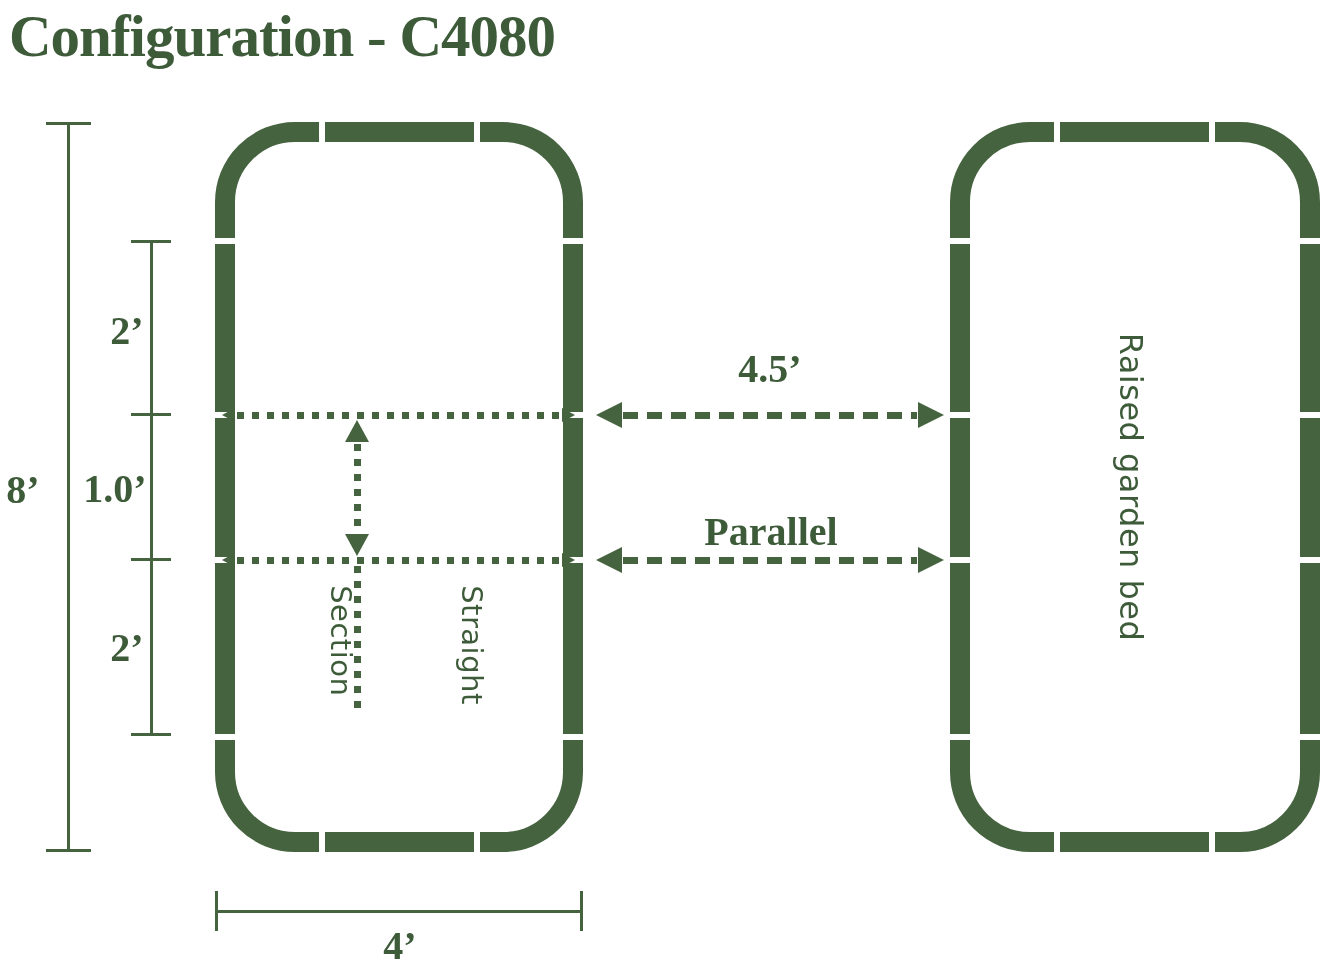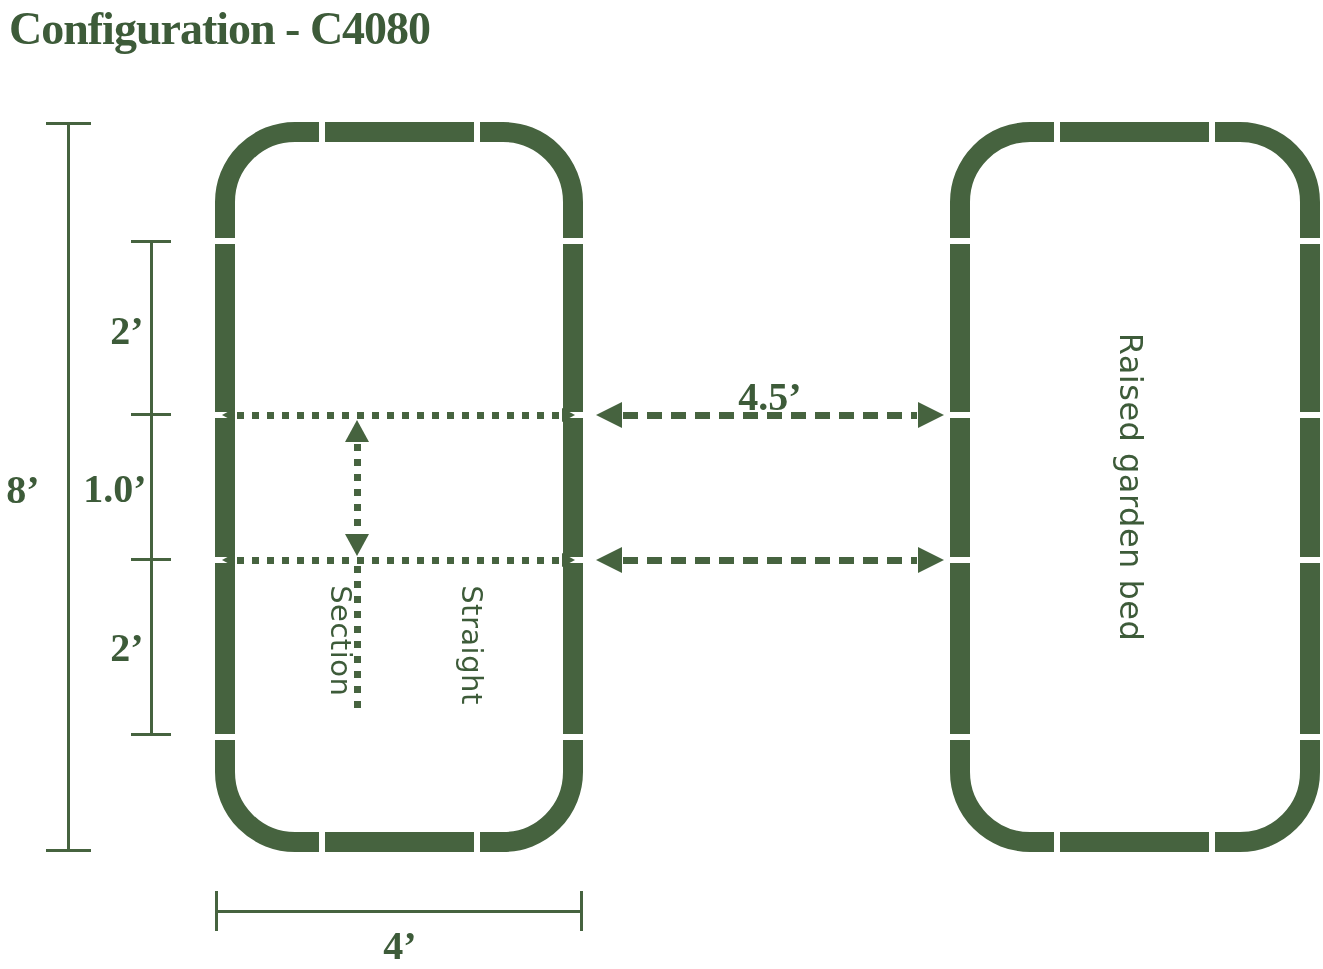--- a/index.html
+++ b/index.html
@@ -5,21 +5,21 @@
   html,body { margin:0; padding:0; }
   body { background:#fff; font-family:"Liberation Sans", sans-serif; }
   #canvas {
     position:relative; width:1323px; height:969px;
     background:var(--bg,#fff); overflow:hidden;
   }
   
   .title {
     position:absolute; left:9px; top:2px; margin:0;
     font-family:"Liberation Serif", serif; font-weight:700;
-    font-size:46px; letter-spacing:-1px; color:var(--text-green);
+    font-size:59px; letter-spacing:-1px; color:var(--text-green);
     white-space:nowrap;
   }
   
   .bed {
     position:absolute; box-sizing:border-box;
     border:20px solid var(--green); border-radius:80px;
     background:transparent;
   }
   .bed-left  { left:215px; top:122px; width:368px; height:730px; }
   .bed-right { left:950px; top:122px; width:370px; height:730px; }
@@ -129,24 +129,25 @@
   <div class="tri tri-up" style="left:345px; top:420px;"></div>
   <div class="dots-v" style="left:354px; top:444px; height:90px;"></div>
   <div class="tri tri-down" style="left:345px; top:534px;"></div>
 
   <div class="dots-v" style="left:354px; top:566px; height:150px;"></div>
   <div class="sans-label rot straight-label">
     <span class="line">Straight</span>
     <span class="line">Section</span>
   </div>
 
-  <div class="serif-label" style="left:770px; top:396px;">4.5’</div>
+  <div class="serif-label" style="left:770px; top:368px;">4.5’</div>
   <div class="tri tri-left-lg" style="left:596px; top:402px;"></div>
   <div class="dashes-h" style="left:623px; top:412px; width:294px;"></div>
   <div class="tri tri-right-lg" style="left:918px; top:402px;"></div>
 
+  <div class="serif-label" style="left:771px; top:531px;">Parallel</div>
   <div class="tri tri-left-lg" style="left:596px; top:547px;"></div>
   <div class="dashes-h" style="left:623px; top:557px; width:294px;"></div>
   <div class="tri tri-right-lg" style="left:918px; top:547px;"></div>
 
   <div class="sans-label rot raised-label">Raised garden bed</div>
 
 </div>
 
 </body></html>

